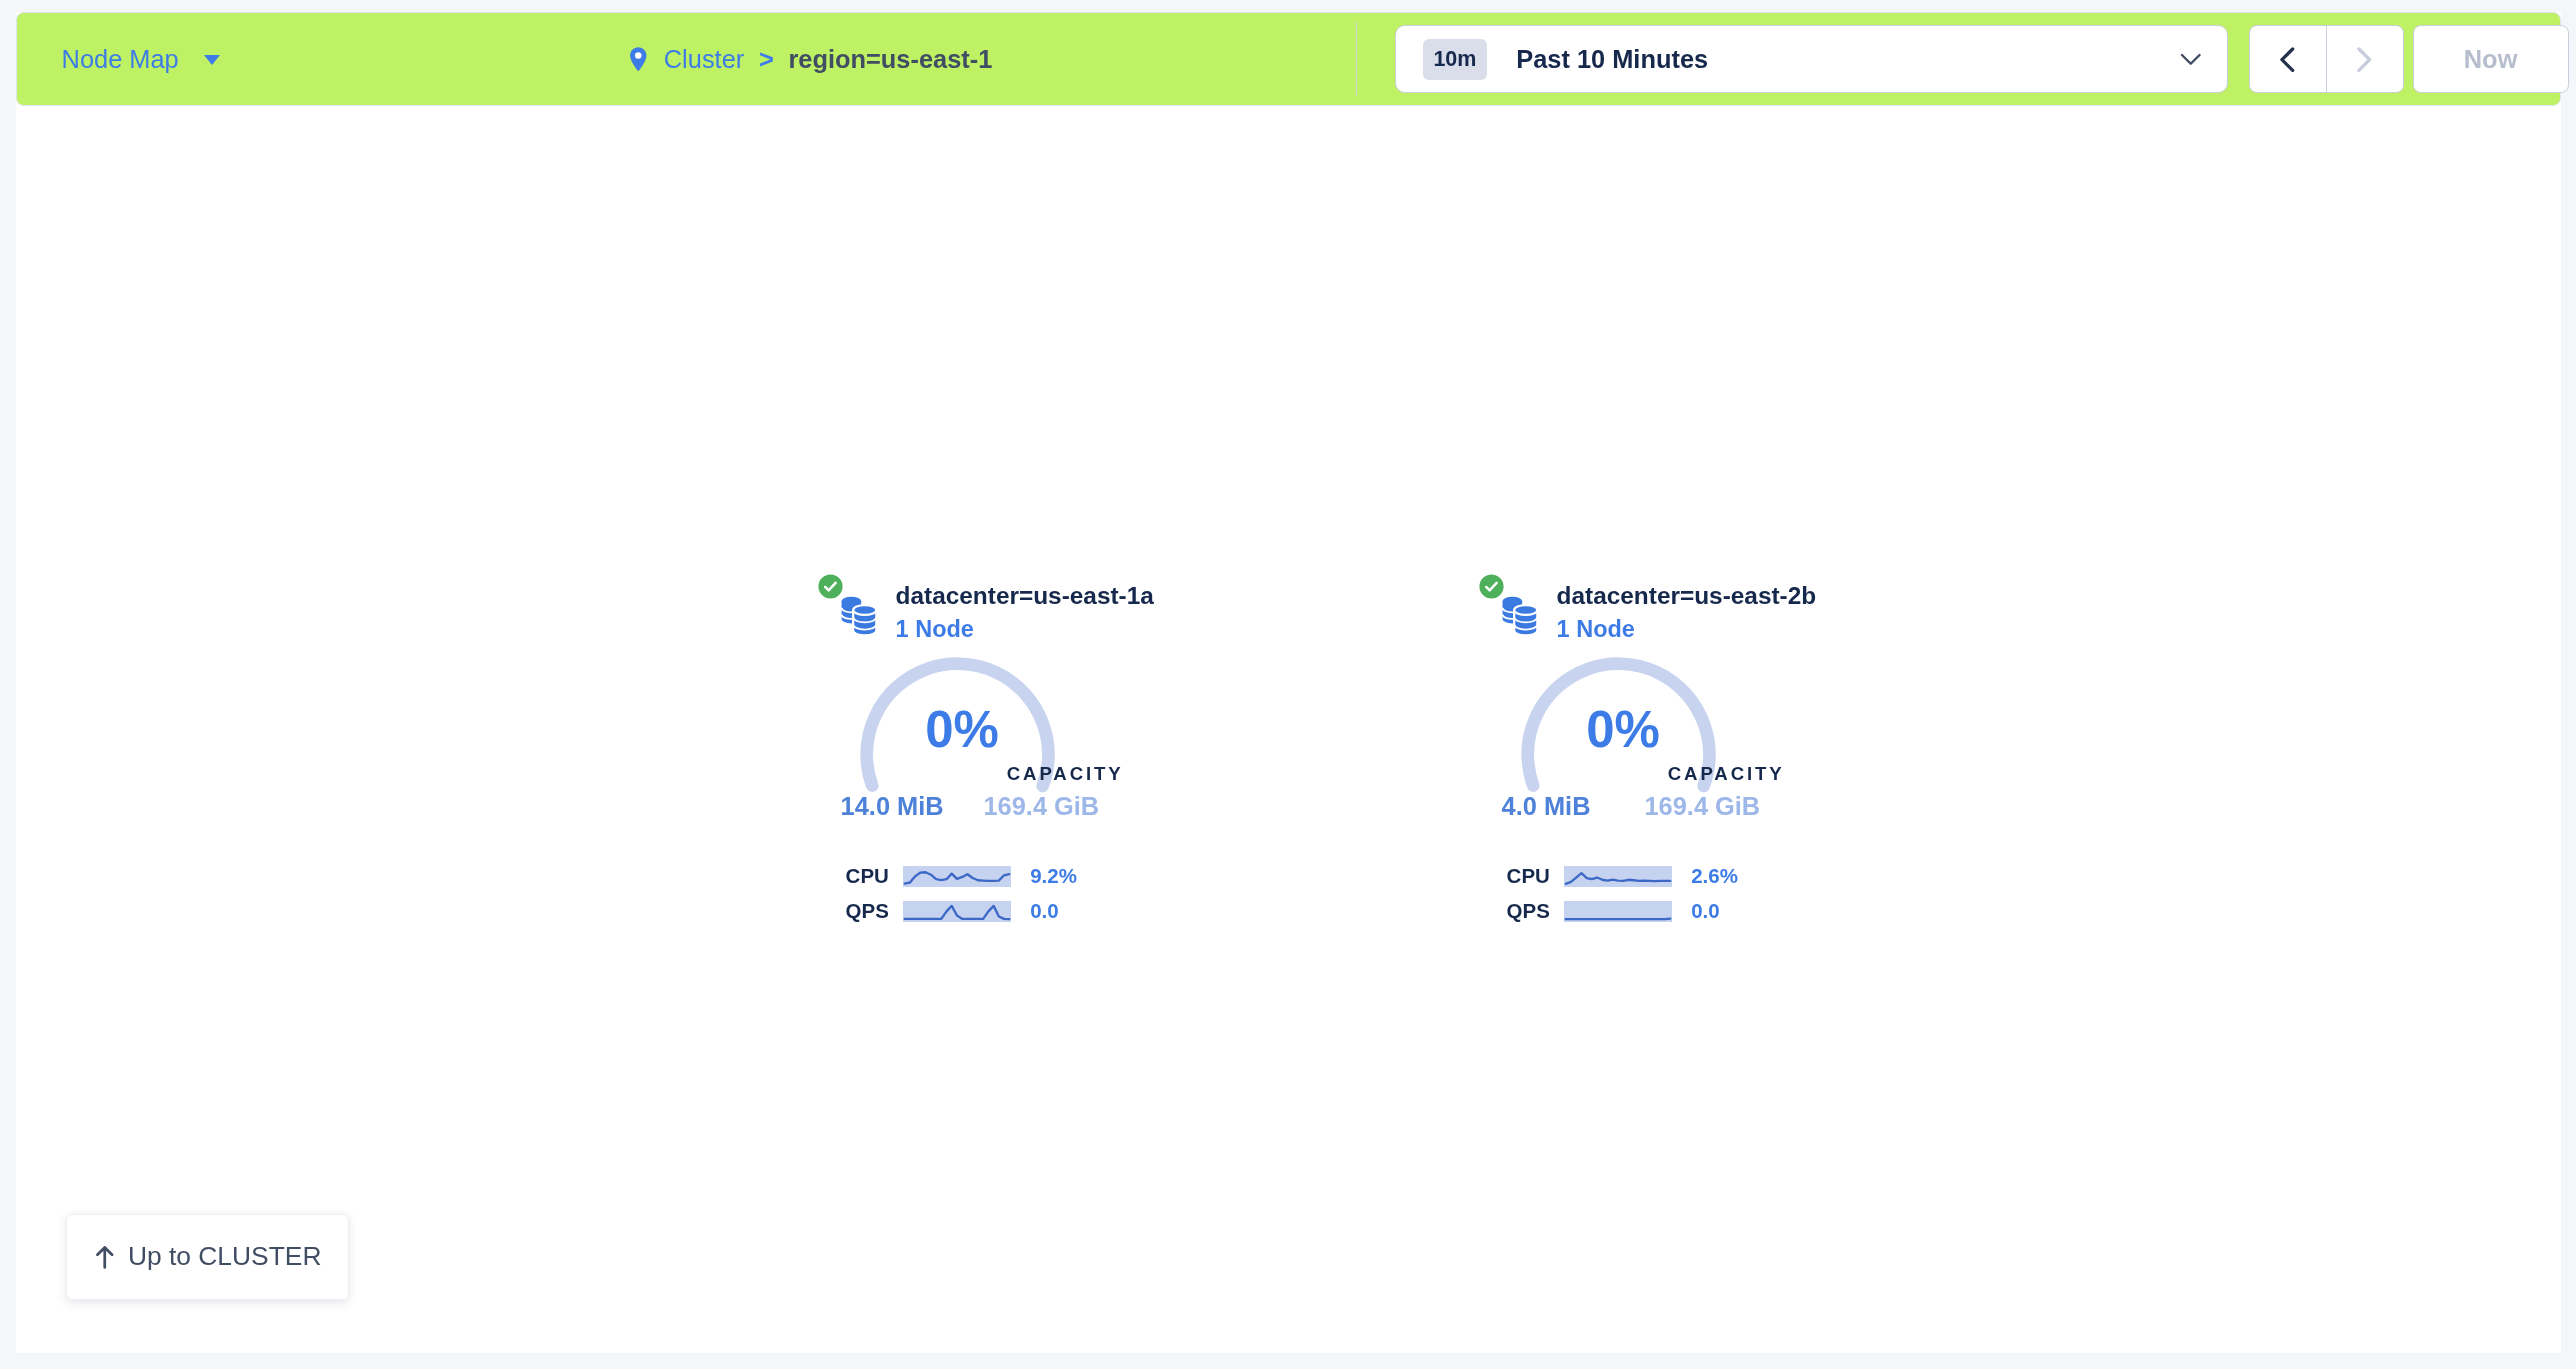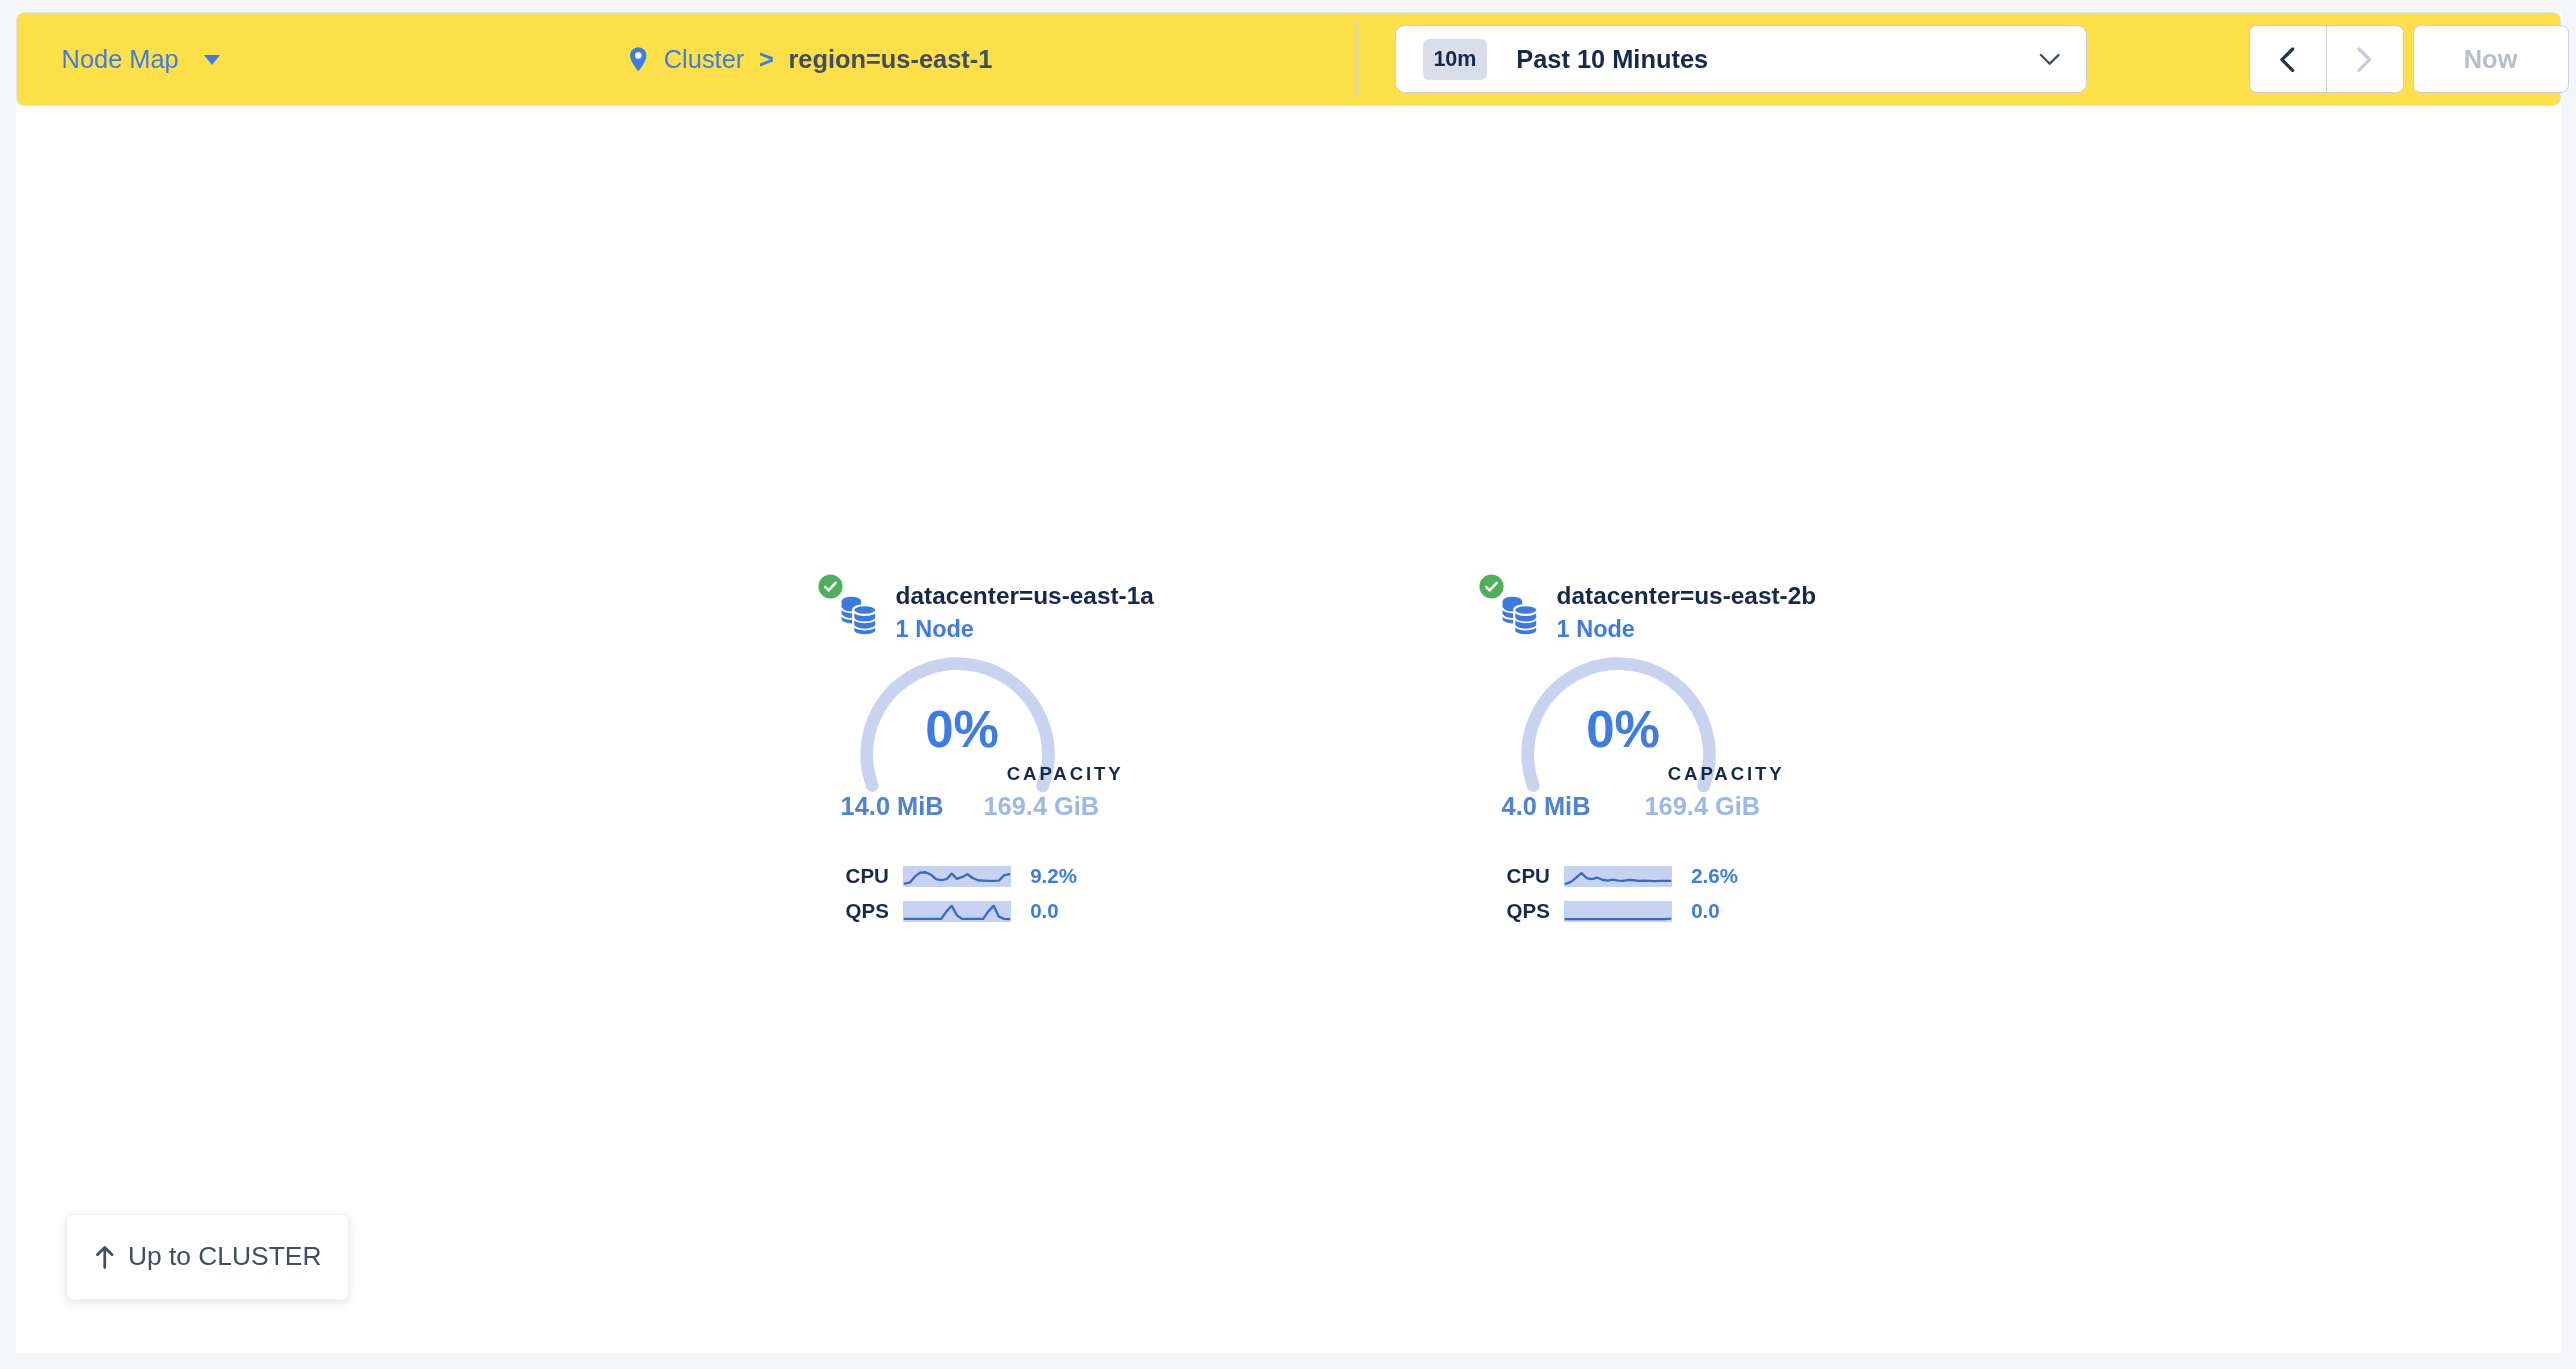--- a/index.html
+++ b/index.html
@@ -25,21 +25,21 @@
     color:var(--navy);
     position:relative;
   }
   .panel{
     position:absolute;left:15.6px;top:11.7px;width:2545px;height:1341px;
     background:#fff;
   }
   
   .toolbar{
     position:absolute;left:0;top:0;right:0;height:94px;
-    background:#fde047;border:1px solid var(--panel-border);border-radius:7.8px;
+    background:#bef264;border:1px solid var(--panel-border);border-radius:7.8px;
   }
   .view-selector{
     position:absolute;left:45px;top:0;height:94px;
     display:flex;align-items:center;gap:25.4px;cursor:pointer;
   }
   .view-selector .label{font-size:25.4px;font-weight:500;color:var(--accent);}
   .caret-down{
     width:0;height:0;border-left:8.8px solid transparent;border-right:8.8px solid transparent;
     border-top:10.8px solid var(--accent);
   }
@@ -47,21 +47,21 @@
     position:absolute;left:610px;top:0;height:94px;
     display:flex;align-items:center;gap:14.7px;font-size:25.4px;
   }
   .breadcrumb .root{color:var(--accent);font-weight:400;cursor:pointer;}
   .breadcrumb .sep{color:var(--accent);font-weight:700;}
   .breadcrumb .current{color:var(--slate);font-weight:700;}
   .toolbar-divider{
     position:absolute;left:1339px;top:9.8px;width:1px;height:74px;background:#ccd1dc;
   }
   .time-picker{
-    position:absolute;left:1378px;top:12.7px;width:692px;height:68px;
+    position:absolute;left:1378px;top:12.7px;width:833px;height:68px;
     border:1px solid var(--border);border-radius:9.8px;background:#fff;
     display:flex;align-items:center;padding:0 25.4px 0 27px;cursor:pointer;
   }
   .time-badge{
     background:#d9deea;color:var(--navy);font-size:21.5px;font-weight:700;
     padding:7.8px 10.8px;border-radius:5.9px;margin-right:29px;
   }
   .time-label{font-size:25.4px;font-weight:600;color:var(--navy);flex:1;}
   .btn-group{
     position:absolute;left:2232px;top:12.7px;width:155px;height:68px;

